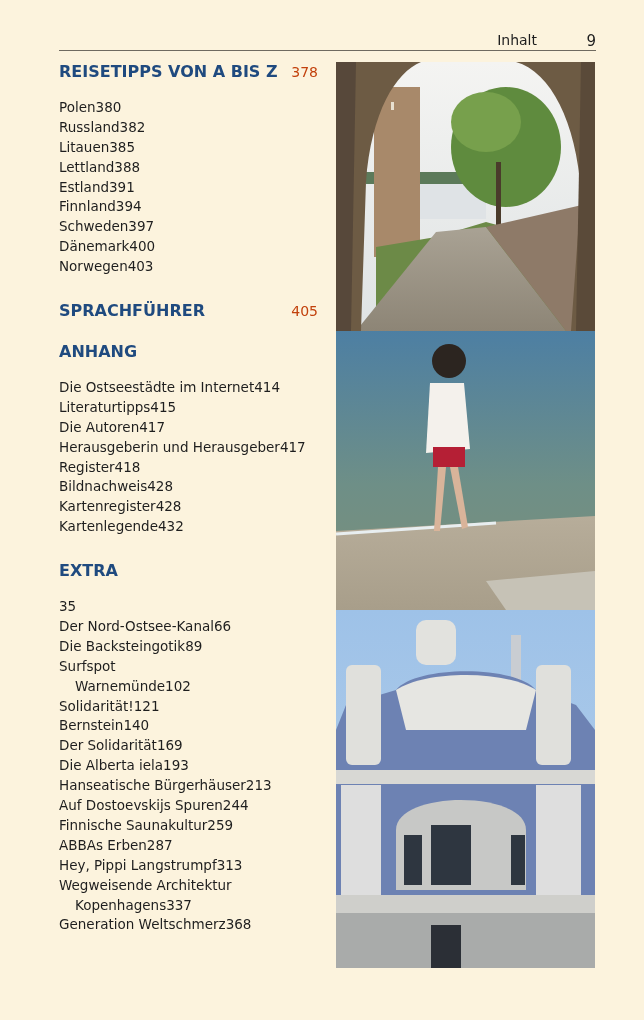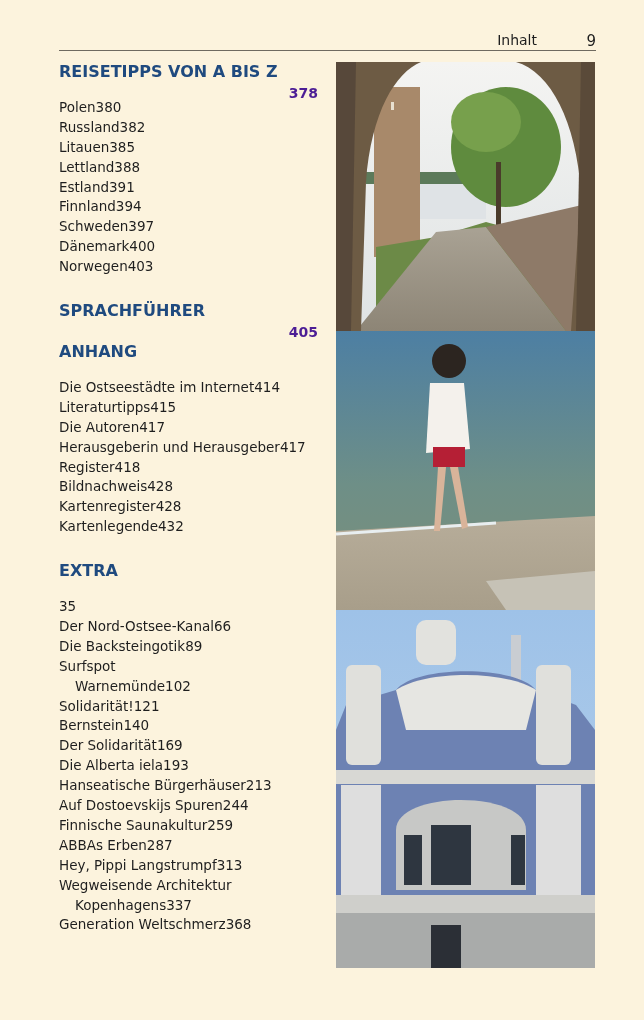--- a/index.html
+++ b/index.html
@@ -21,25 +21,25 @@
   }
   .rh-page {
     position: absolute; right: 0; top: 2px;
     font-size: 15px; color: #1e1e1e;
   }
   .toc {
     position: absolute; left: 59px; top: 60px; width: 259px;
   }
   .section { }
   .sec-head {
-    display: flex; justify-content: space-between; align-items: center;
+    display: flex; justify-content: space-between; align-items: flex-end;
     color: #1f4a7f; font-weight: bold; font-size: 16px;
     height: 24px; line-height: 24px;
   }
-  .sec-head .pg { color: #4c1d95; font-weight: bold; font-size: 14px; margin-top: 41px; }
+  .sec-head .pg { color: #c2410c; font-weight: normal; font-size: 14px; margin-top: 41px; }
   .entries { margin-top: 14px; }
   .entry {
     display: flex; justify-content: flex-start;
     font-size: 13.5px; height: 19.9px; line-height: 19.9px;
     white-space: nowrap;
   }
   .entry.indent .lbl { padding-left: 16px; }
   .gap-a { height: 22px; }
   .gap-b { height: 10px; }
   .photo {

